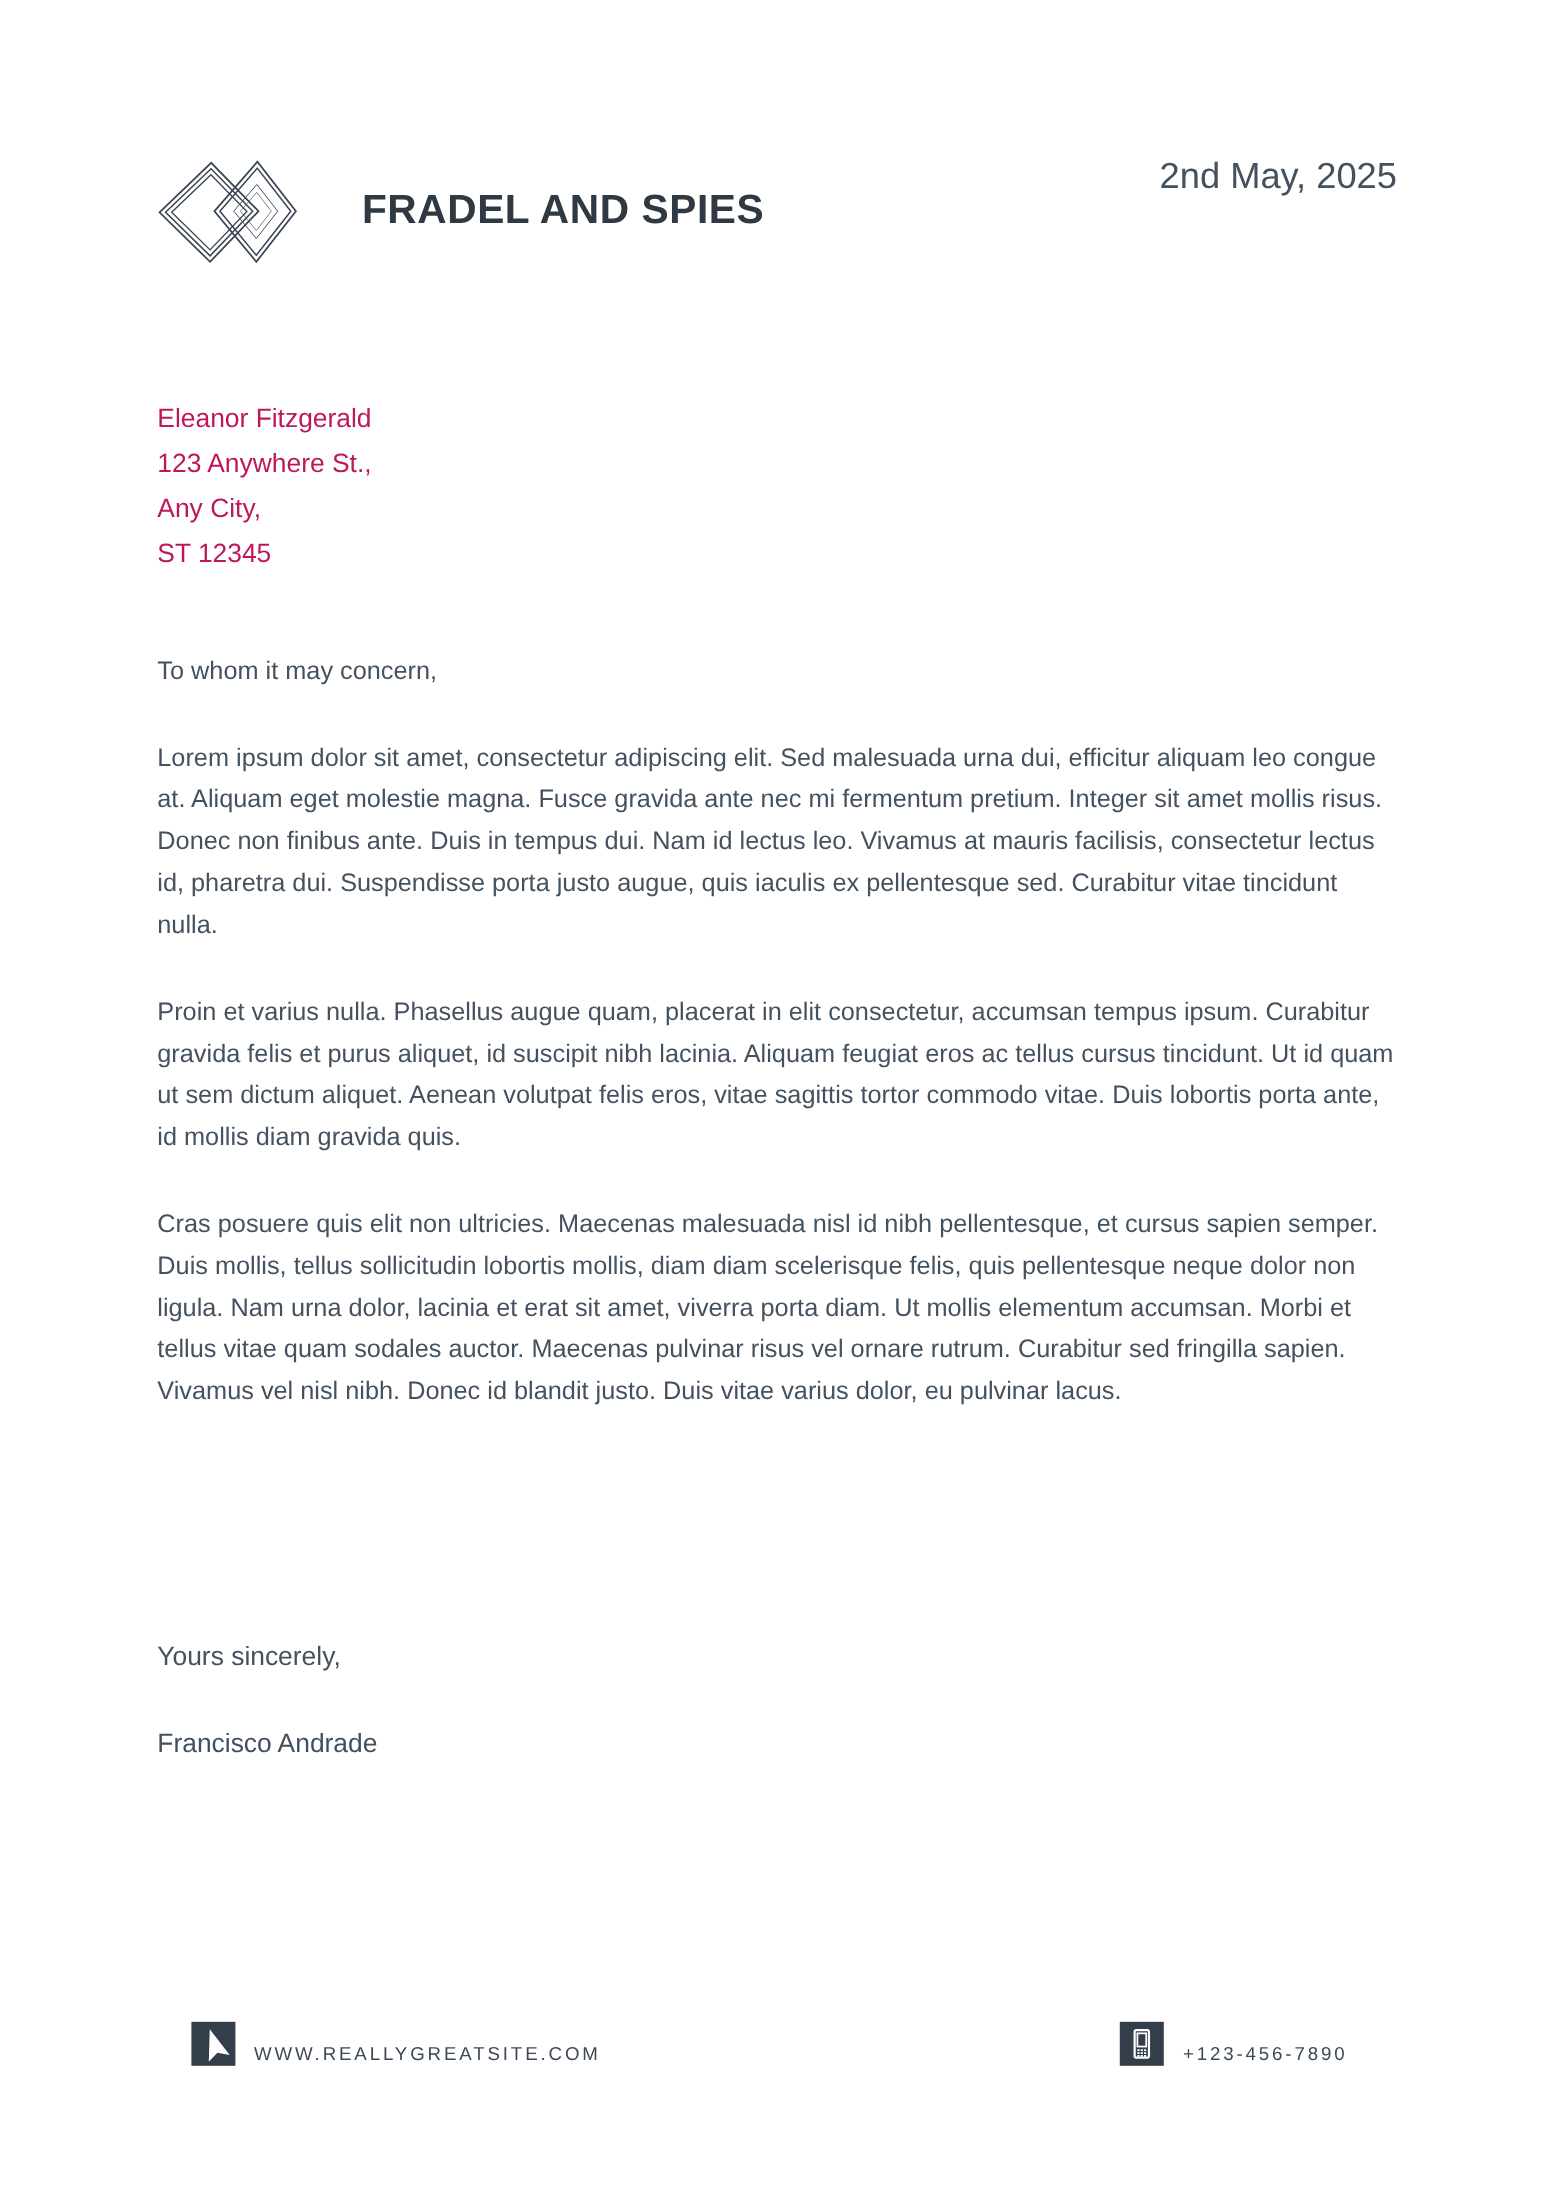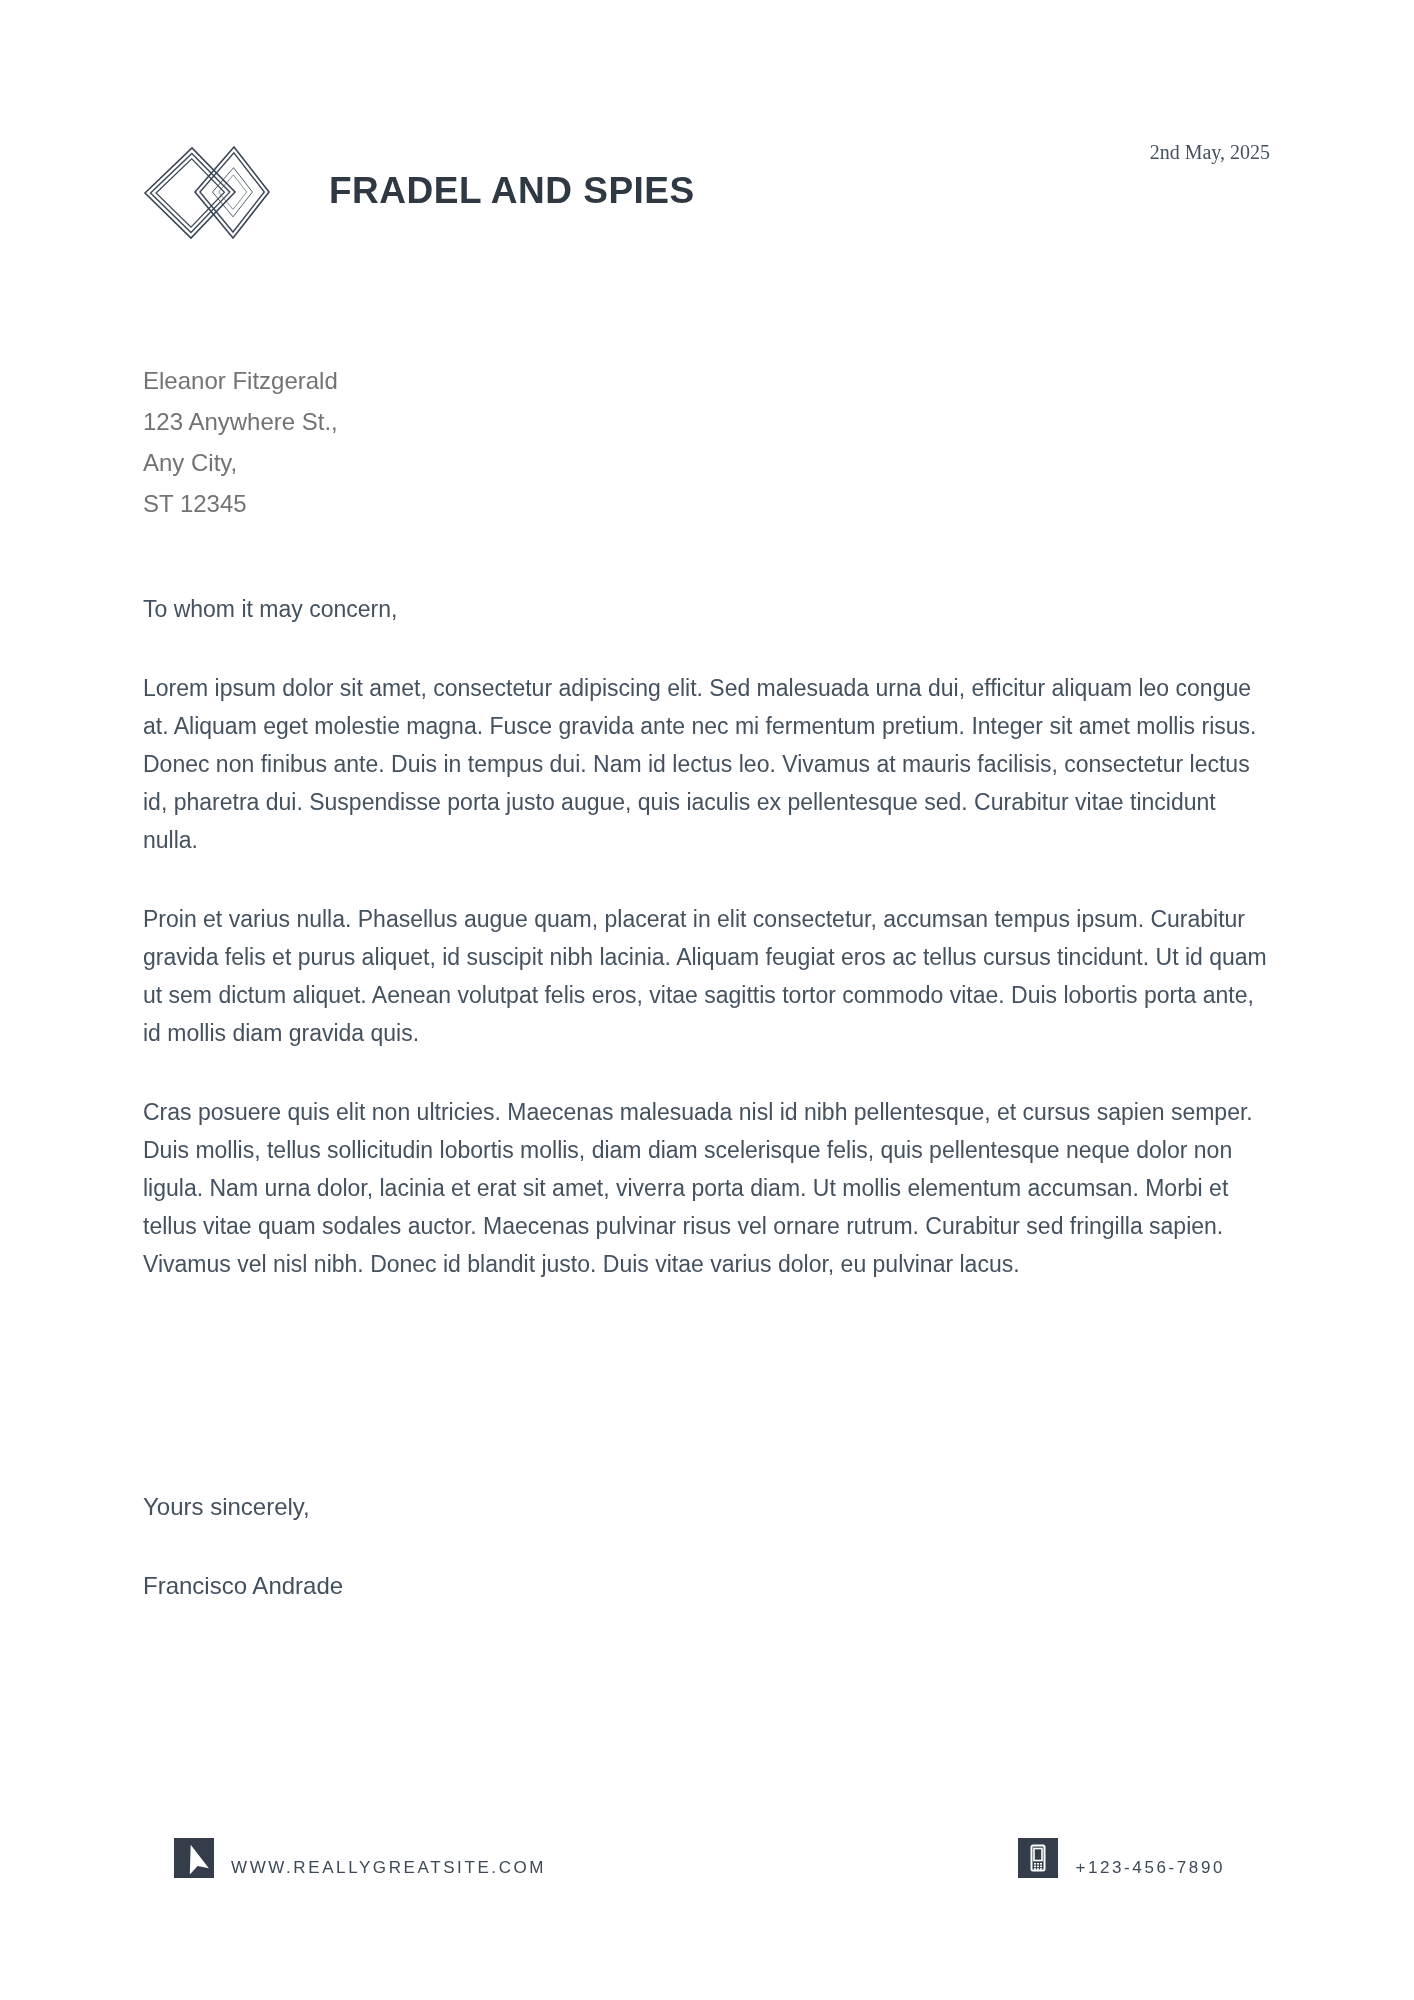--- a/index.html
+++ b/index.html
@@ -28,33 +28,32 @@
     font-size: 37px;
     font-weight: 700;
     letter-spacing: 0.5px;
     color: #2e3944;
     white-space: nowrap;
   }
   .letter-date {
     position: absolute;
     top: 141px;
     right: 144px;
-    font-size: 20px;
+    font-size: 33px;
     color: #44515f;
-    font-family: Liberation Serif, serif;
   }
 
   
   .recipient {
     position: absolute;
     top: 360px;
     left: 143px;
     font-size: 24px;
     line-height: 41px;
-    color: #737373;
+    color: #be185d;
   }
 
   
   .letter-body {
     position: absolute;
     top: 590px;
     left: 143px;
     width: 1130px;
     font-size: 23px;
     line-height: 38px;

